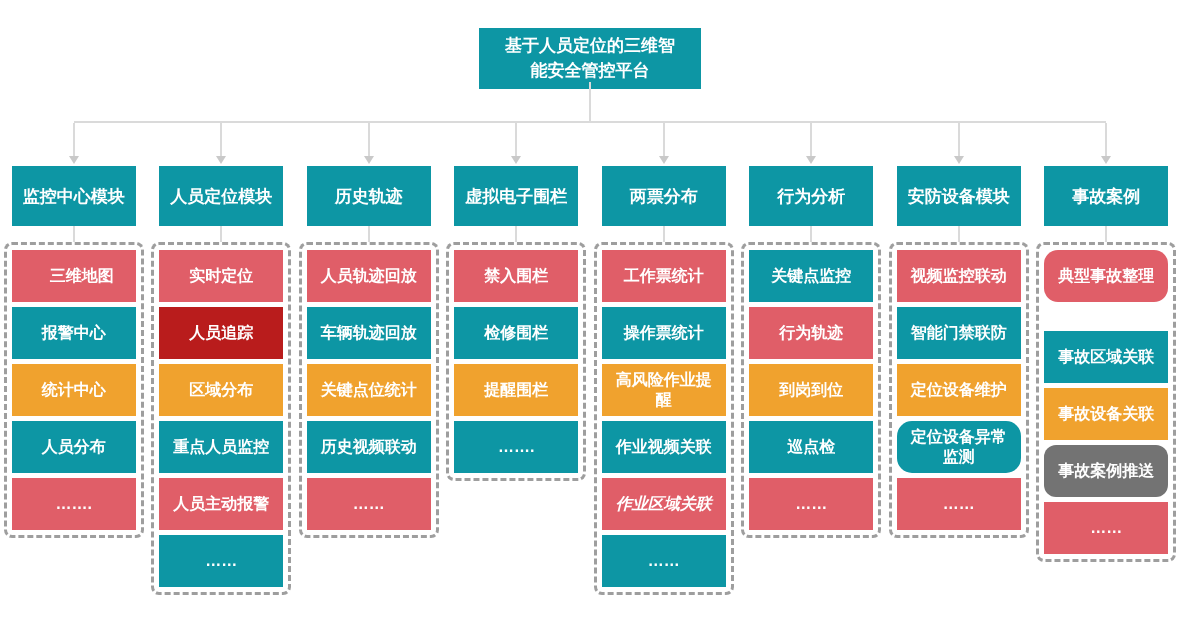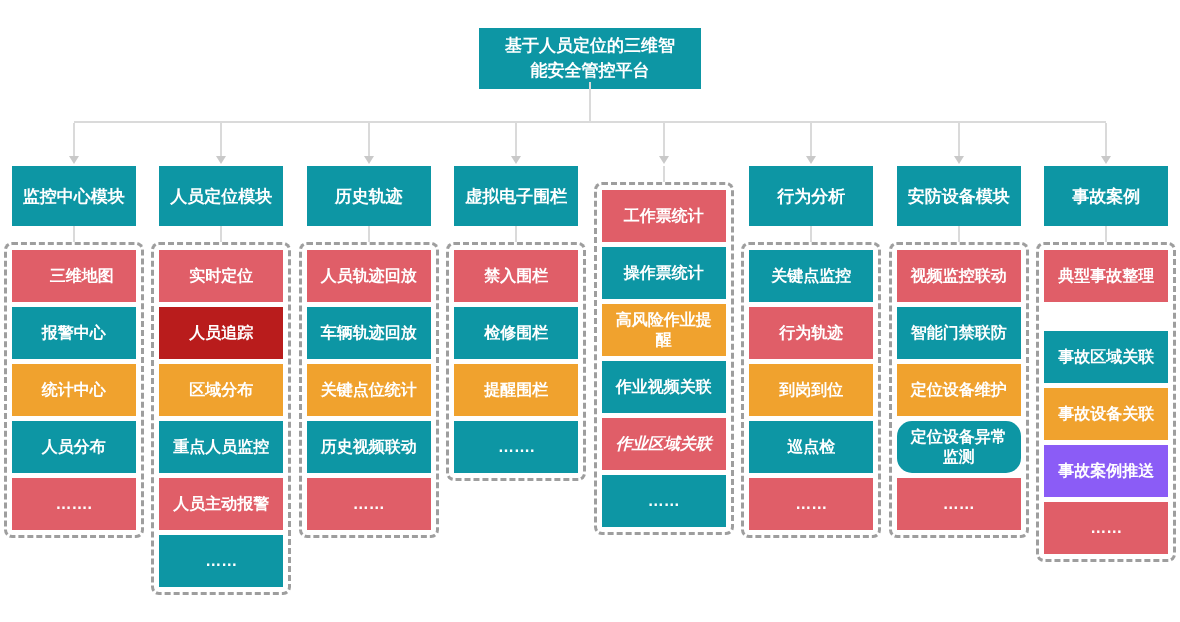--- a/index.html
+++ b/index.html
@@ -107,20 +107,21 @@
           <div class="item" style="background: rgb(224, 94, 104);">禁入围栏</div>
           <div class="item" style="background: rgb(13, 150, 164);">检修围栏</div>
           <div class="item" style="background: rgb(240, 162, 46);">提醒围栏</div>
           <div class="item" style="background: rgb(13, 150, 164);">…….</div>
         </div>
   </div>
 
   <div class="column">
     <div class="drop-line"></div>
     <div class="arrow-down"></div>
+    <div class="module-header" style="background: rgb(13, 150, 164);">两票分布</div>
     <div class="header-link"></div>
     <div class="items-box">
           <div class="item" style="background: rgb(224, 94, 104);">工作票统计</div>
           <div class="item" style="background: rgb(13, 150, 164);">操作票统计</div>
           <div class="item" style="background: rgb(240, 162, 46);">高风险作业提醒</div>
           <div class="item" style="background: rgb(13, 150, 164);">作业视频关联</div>
           <div class="item" style="background: rgb(224, 94, 104); font-style: italic;">作业区域关联</div>
           <div class="item" style="background: rgb(13, 150, 164);">……</div>
         </div>
   </div>
@@ -152,21 +153,21 @@
           <div class="item" style="background: rgb(224, 94, 104);">……</div>
         </div>
   </div>
 
   <div class="column">
     <div class="drop-line"></div>
     <div class="arrow-down"></div>
     <div class="module-header" style="background: rgb(13, 150, 164);">事故案例</div>
     <div class="header-link"></div>
     <div class="items-box">
-          <div class="item" style="background: rgb(224, 94, 104);">典型事故整理</div>
+          <div class="item" style="background: rgb(224, 94, 104); border-radius: 14px;">典型事故整理</div>
           <div class="item" style="background: rgb(13, 150, 164); margin-top: 24px;">事故区域关联</div>
           <div class="item" style="background: rgb(240, 162, 46);">事故设备关联</div>
-          <div class="item" style="background: #8b5cf6;">事故案例推送</div>
+          <div class="item" style="background: #737373; border-radius: 12px;">事故案例推送</div>
           <div class="item" style="background: rgb(224, 94, 104);">……</div>
         </div>
   </div>
 </div>
 </div>
 
 </body></html>

